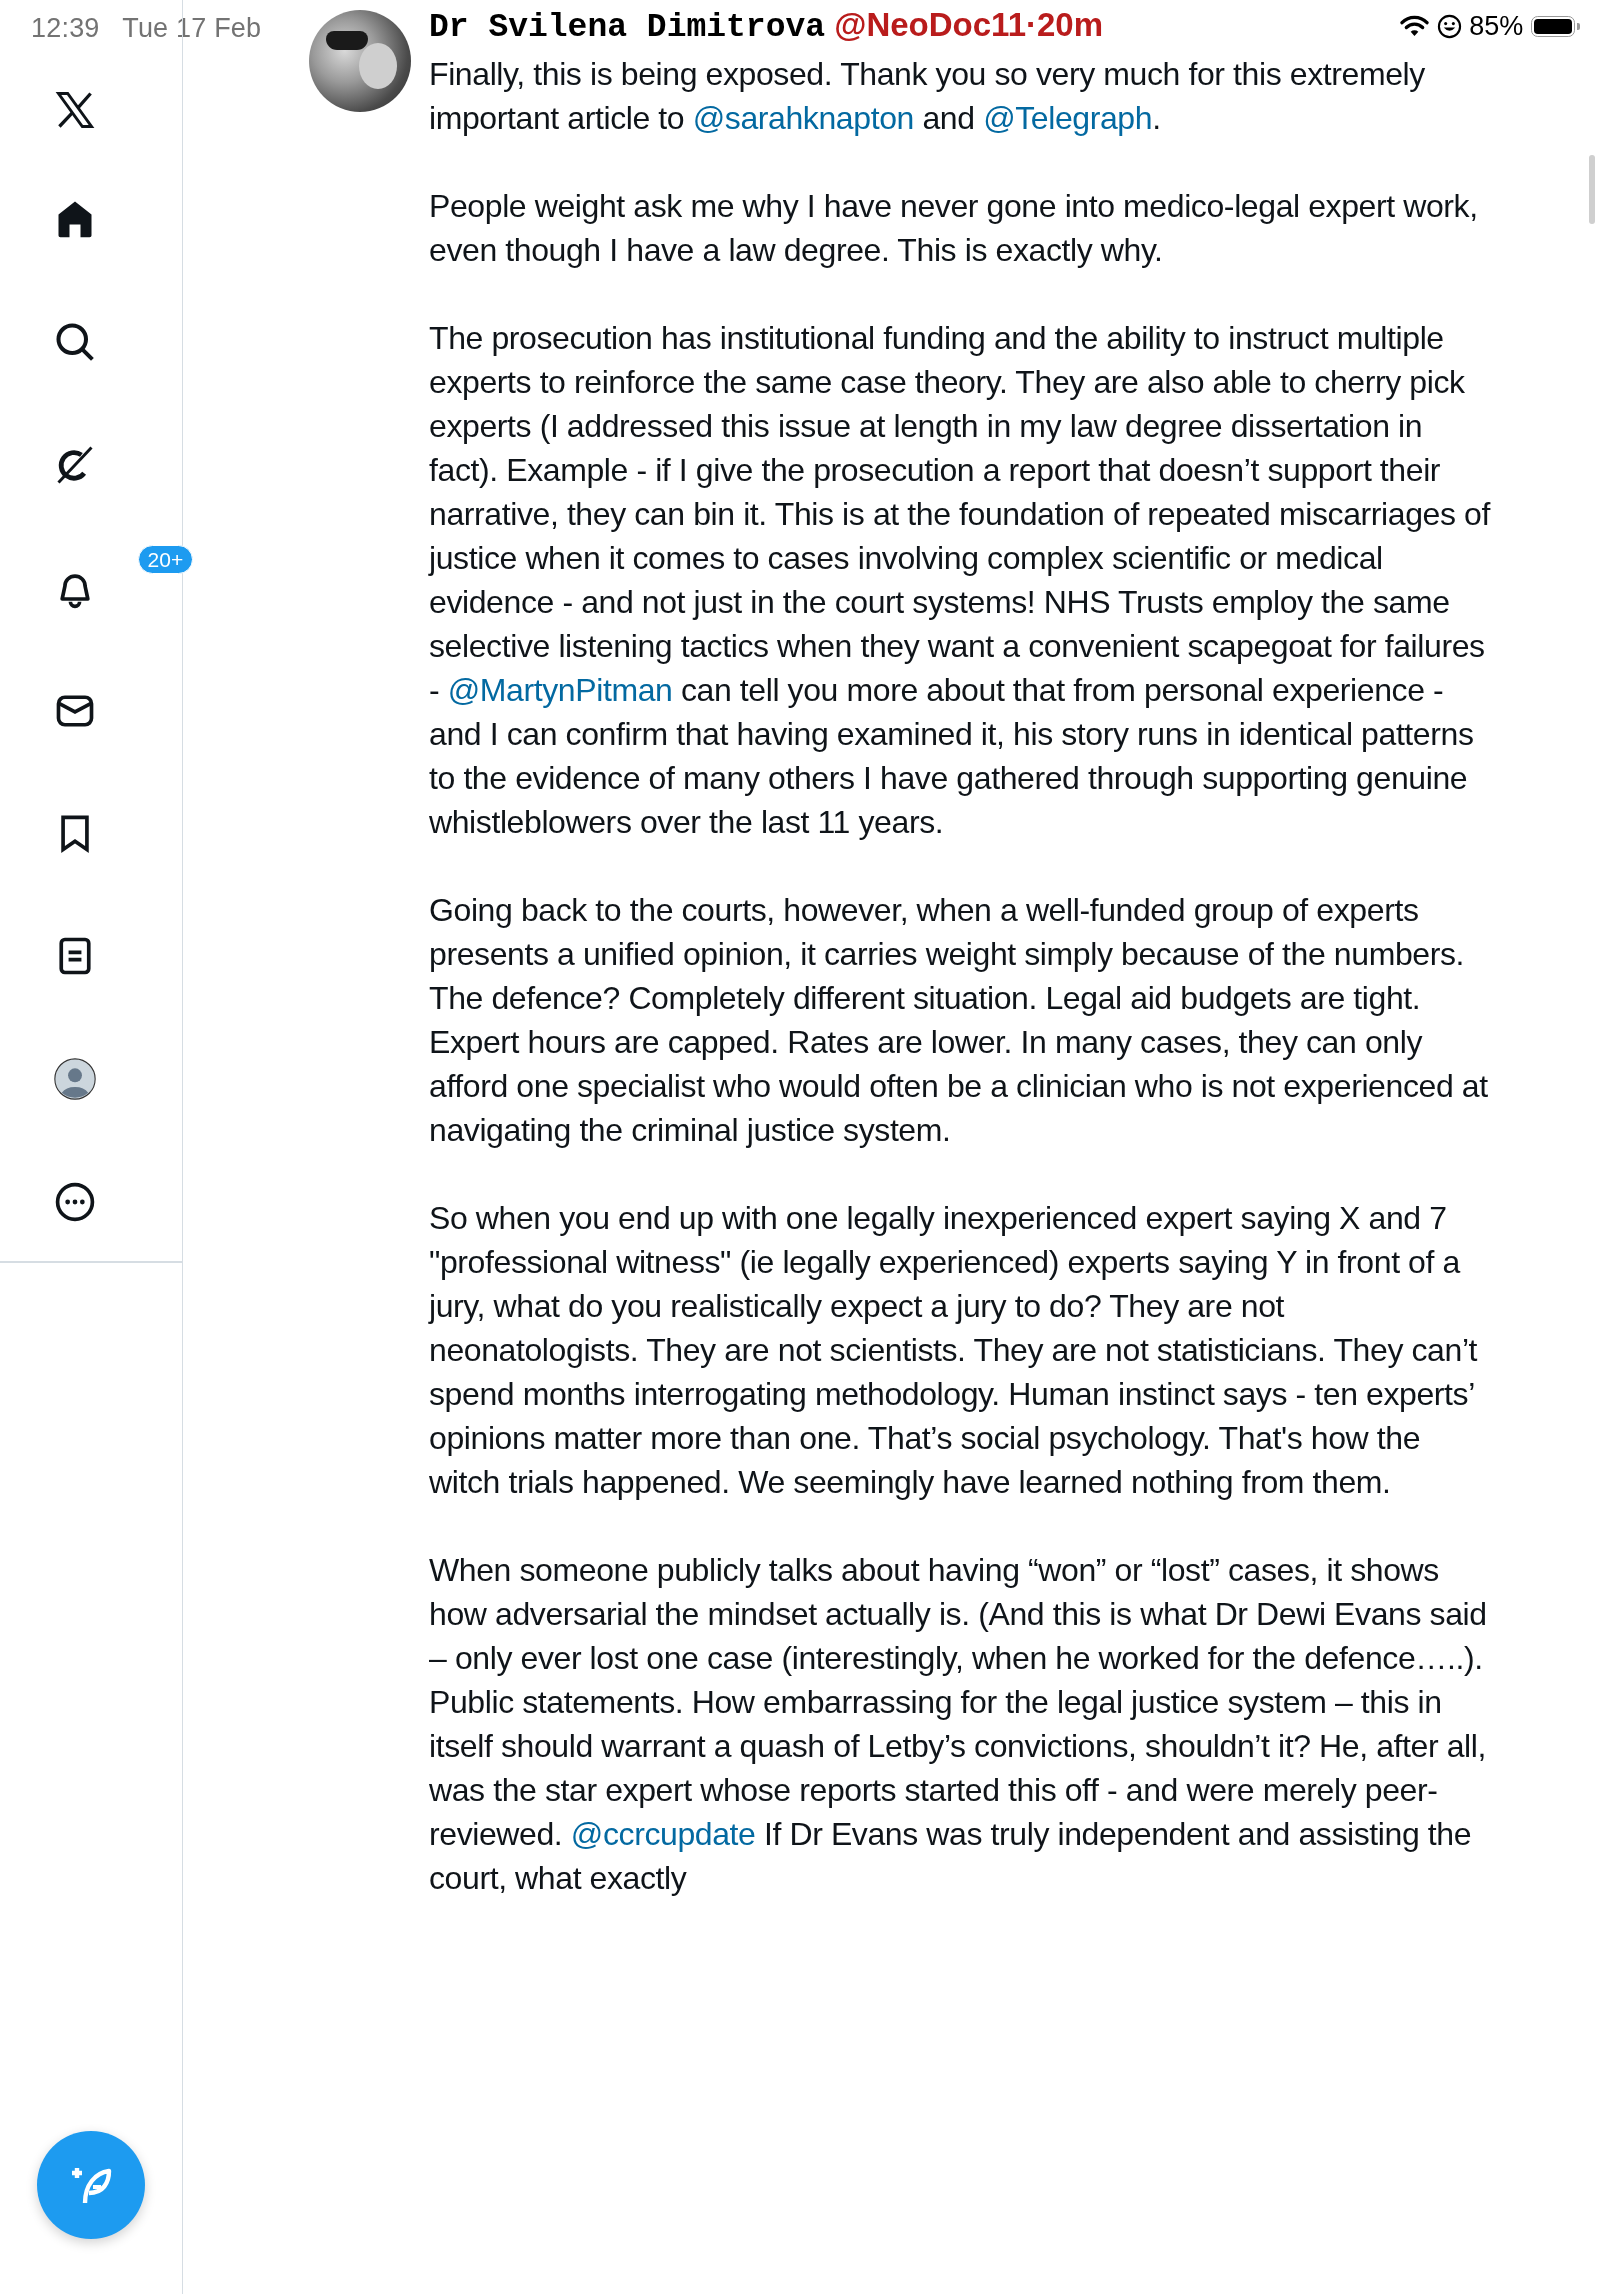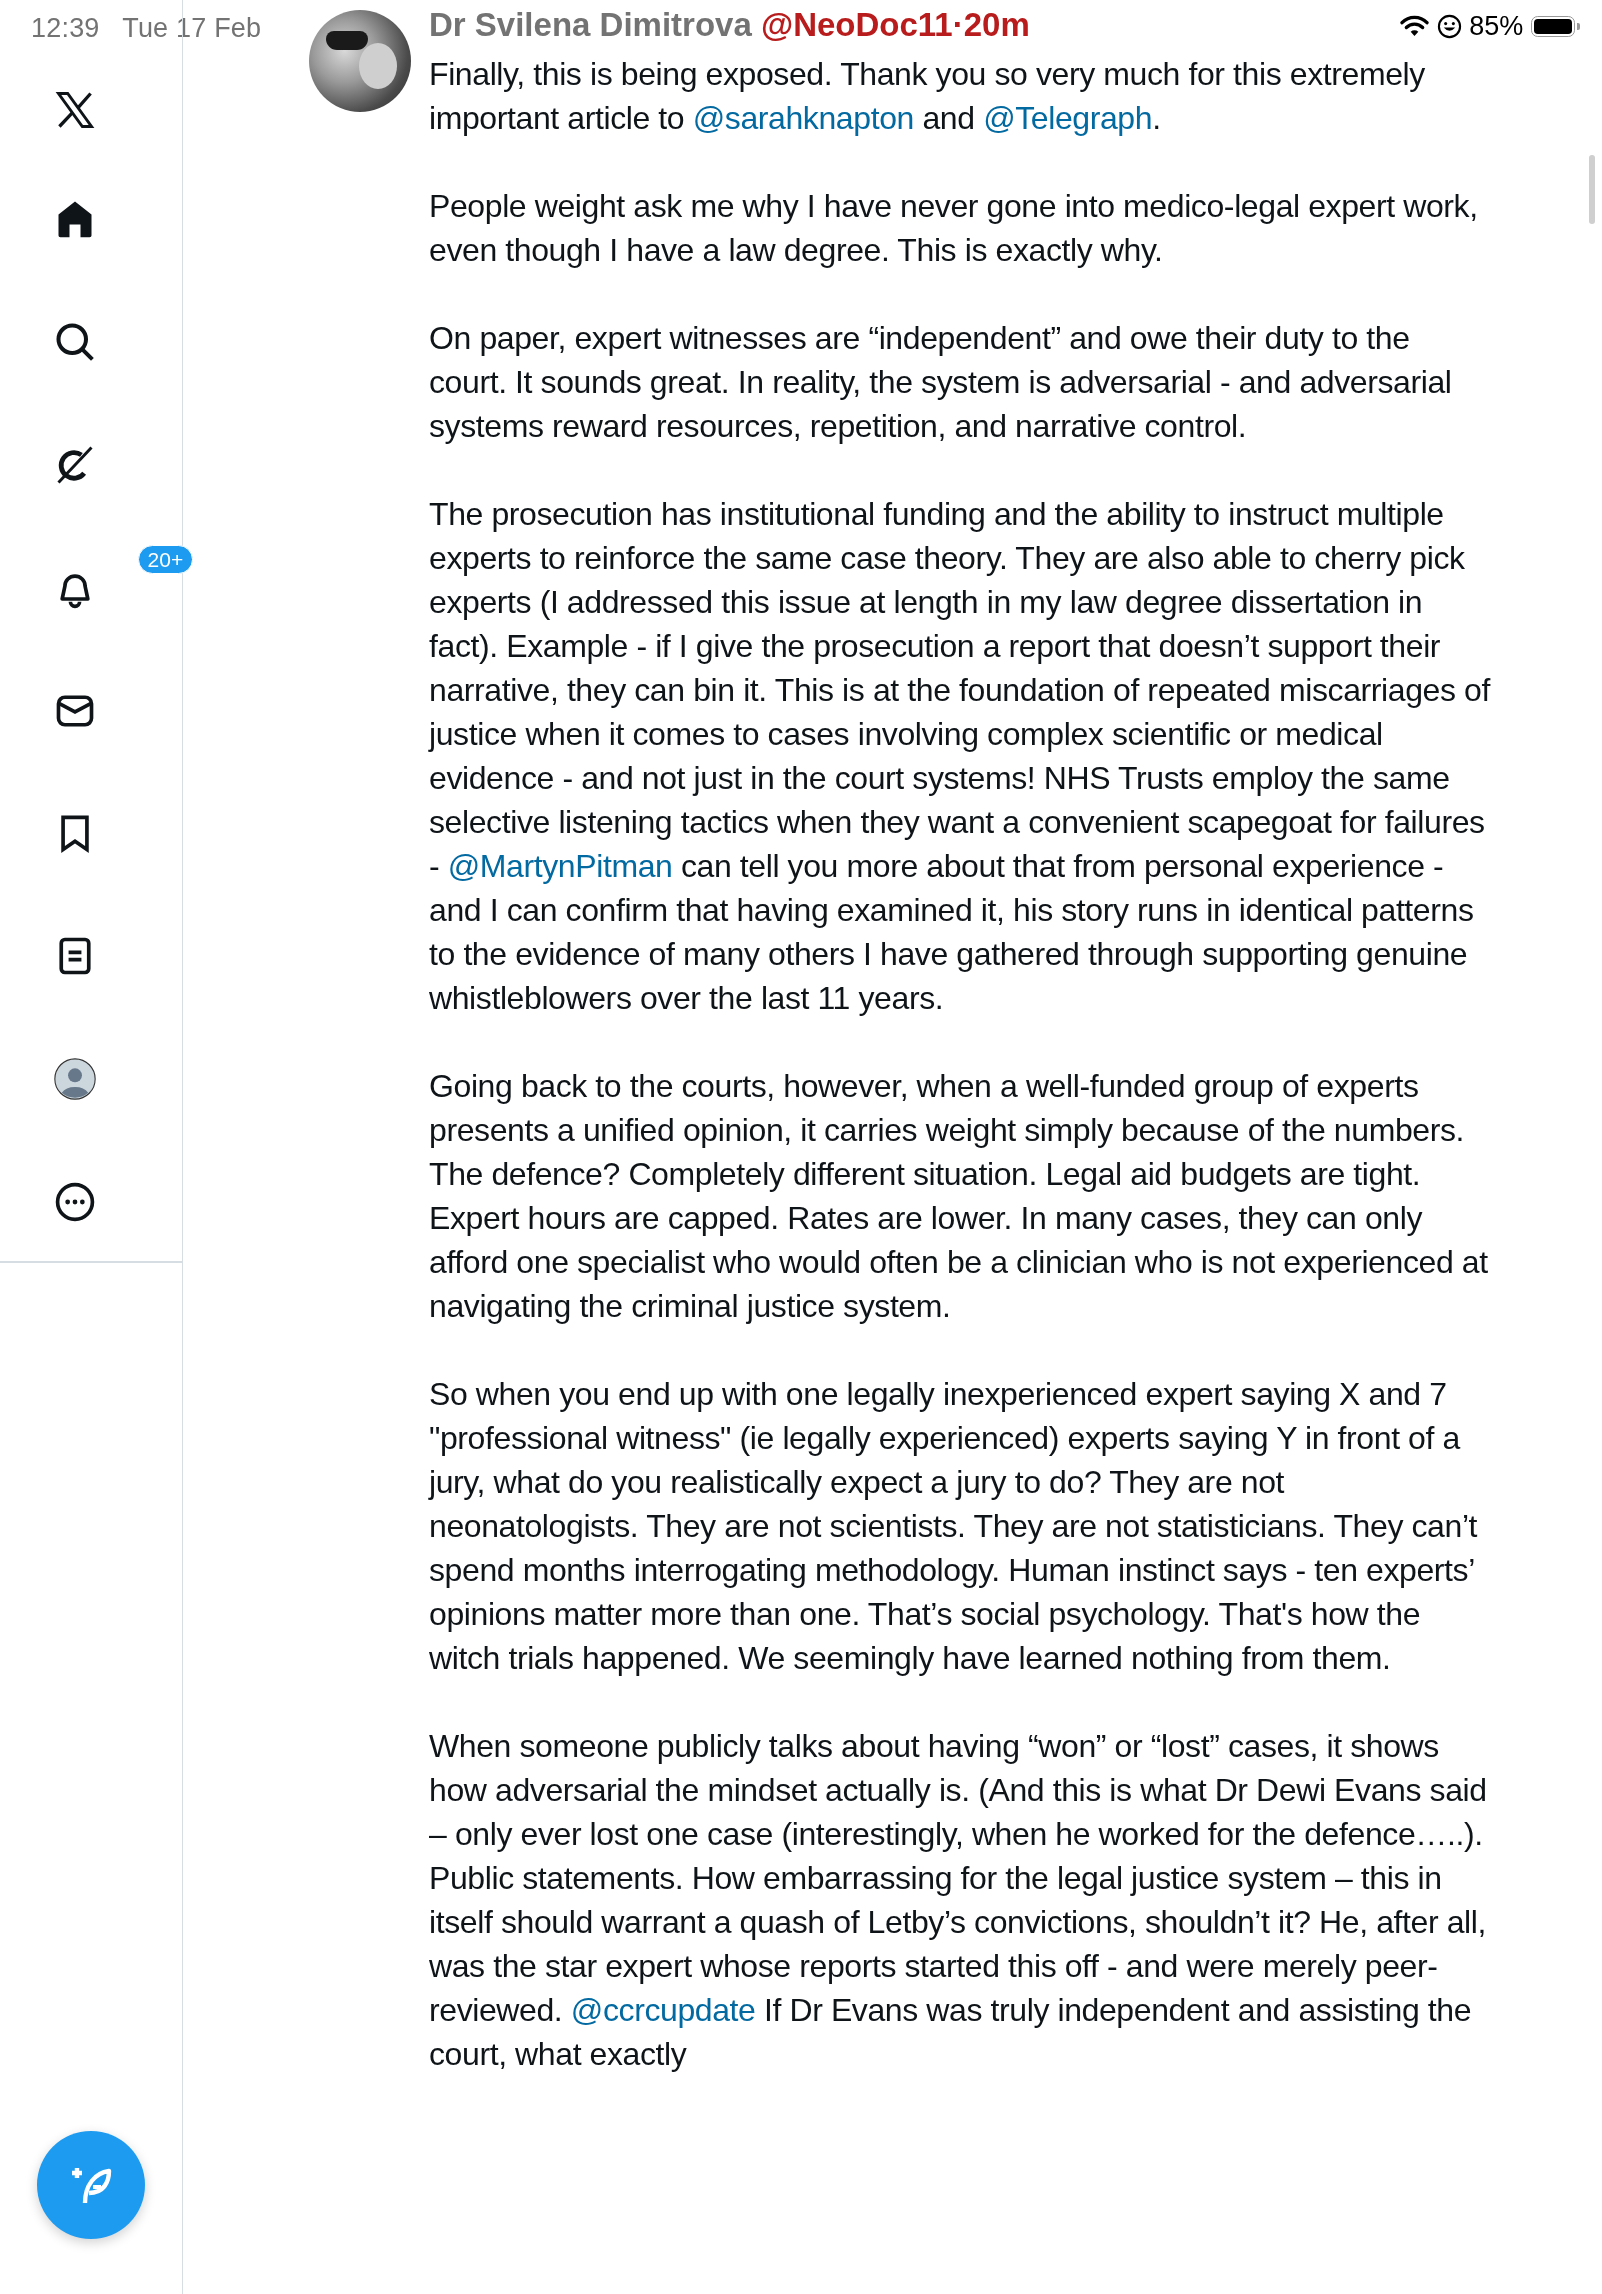--- a/index.html
+++ b/index.html
@@ -16,21 +16,21 @@
   .nav-item svg { width:44px; height:44px; }
   .badge { position:absolute; left:85px; top:-3.8px; background:#1d9bf0; color:#fff; font-size:21px; padding:1.9px 8.6px; border-radius:15.4px; border:1.9px solid #fff; line-height:23px; }
   .compose { position:absolute; left:37px; top:2131px; width:108px; height:108px; border-radius:50%; background:#1d9bf0;
              box-shadow:0 3.8px 11.5px rgba(0,0,0,0.18); display:flex; align-items:center; justify-content:center; cursor:pointer; }
   .avatar { position:absolute; left:309px; top:9.6px; width:102px; height:102px; border-radius:50%;
             background: radial-gradient(circle at 35% 40%, #d9d9d9 0%, #9a9a9a 35%, #4a4a4a 70%, #2a2a2a 100%); overflow:hidden; }
   .avatar .glasses { position:absolute; left:17.3px; top:21px; width:42px; height:19px; background:#1a1a1a; border-radius:9.6px 9.6px 13.4px 13.4px; }
   .avatar .face2 { position:absolute; left:50px; top:33px; width:38px; height:46px; background:#cfcfcf; border-radius:50%; }
   .tweet { position:absolute; left:429px; top:0; width:1066px; }
   .tweet-header { position:absolute; left:0; top:5.8px; white-space:nowrap; font-size:33px; line-height:38px; }
-  .author-name { font-weight:bold; color:#737373; }
+  .author-name { font-weight:bold; color:#000000;font-family:Liberation Mono, monospace; }
   .author-handle, .timestamp { color:#b91c1c;font-weight:bold; }
   .tweet-body { position:absolute; left:0; top:52px; width:1066px; font-size:32px; line-height:44px; color:#0f1419; letter-spacing:-0.4px; }
   .tweet-body p { margin:0 0 44px 0; }
   .link { color:#0369a1; cursor:pointer; }
   .scroll-thumb { position:absolute; left:1589px; top:155px; width:5.8px; height:69px; border-radius:2.9px; background:#cfcfcf; }
 </style>
 </head>
 <body>
 
 <div class="statusbar-time">
@@ -135,21 +135,20 @@
 
 <article class="tweet">
   <div class="tweet-header">
     <span class="author-name">Dr Svilena Dimitrova</span>
     <span class="author-handle">@NeoDoc11</span><span class="timestamp">·</span><span class="timestamp">20m</span>
   </div>
 
   <div class="tweet-body">
     <p><span>Finally, this is being exposed. Thank you so very much for this extremely important article to </span><span class="link">@sarahknapton</span><span> and </span><span class="link">@Telegraph</span><span>.</span></p>
     <p>People weight ask me why I have never gone into medico-legal expert work, even though I have a law degree. This is exactly why.</p>
-    <p>On paper, expert witnesses are “independent” and owe their duty to the court. It sounds great. In reality, the system is adversarial - and adversarial systems reward resources, repetition, and narrative control.</p>
     <p><span>The prosecution has institutional funding and the ability to instruct multiple experts to reinforce the same case theory. They are also able to cherry pick experts (I addressed this issue at length in my law degree dissertation in fact). Example - if I give the prosecution a report that doesn’t support their narrative, they can bin it. This is at the foundation of repeated miscarriages of justice when it comes to cases involving complex scientific or medical evidence - and not just in the court systems! NHS Trusts employ the same selective listening tactics when they want a convenient scapegoat for failures - </span><span class="link">@MartynPitman</span><span> can tell you more about that from personal experience - and I can confirm that having examined it, his story runs in identical patterns to the evidence of many others I have gathered through supporting genuine whistleblowers over the last 11 years.</span></p>
     <p>Going back to the courts, however, when a well-funded group of experts presents a unified opinion, it carries weight simply because of the numbers. The defence? Completely different situation. Legal aid budgets are tight. Expert hours are capped. Rates are lower. In many cases, they can only afford one specialist who would often be a clinician who is not experienced at navigating the criminal justice system.</p>
     <p>So when you end up with one legally inexperienced expert saying X and 7 "professional witness" (ie legally experienced) experts saying Y in front of a jury, what do you realistically expect a jury to do? They are not neonatologists. They are not scientists. They are not statisticians. They can’t spend months interrogating methodology. Human instinct says - ten experts’ opinions matter more than one. That’s social psychology. That's how the witch trials happened. We seemingly have learned nothing from them.</p>
     <p><span>When someone publicly talks about having “won” or “lost” cases, it shows how adversarial the mindset actually is. (And this is what Dr Dewi Evans said – only ever lost one case (interestingly, when he worked for the defence…..). Public statements. How embarrassing for the legal justice system – this in itself should warrant a quash of Letby’s convictions, shouldn’t it? He, after all, was the star expert whose reports started this off - and were merely peer-reviewed. </span><span class="link">@ccrcupdate</span><span> If Dr Evans was truly independent and assisting the court, what exactly</span></p>
   </div>
 </article>
 
 <div class="scroll-thumb"></div>
 
 

